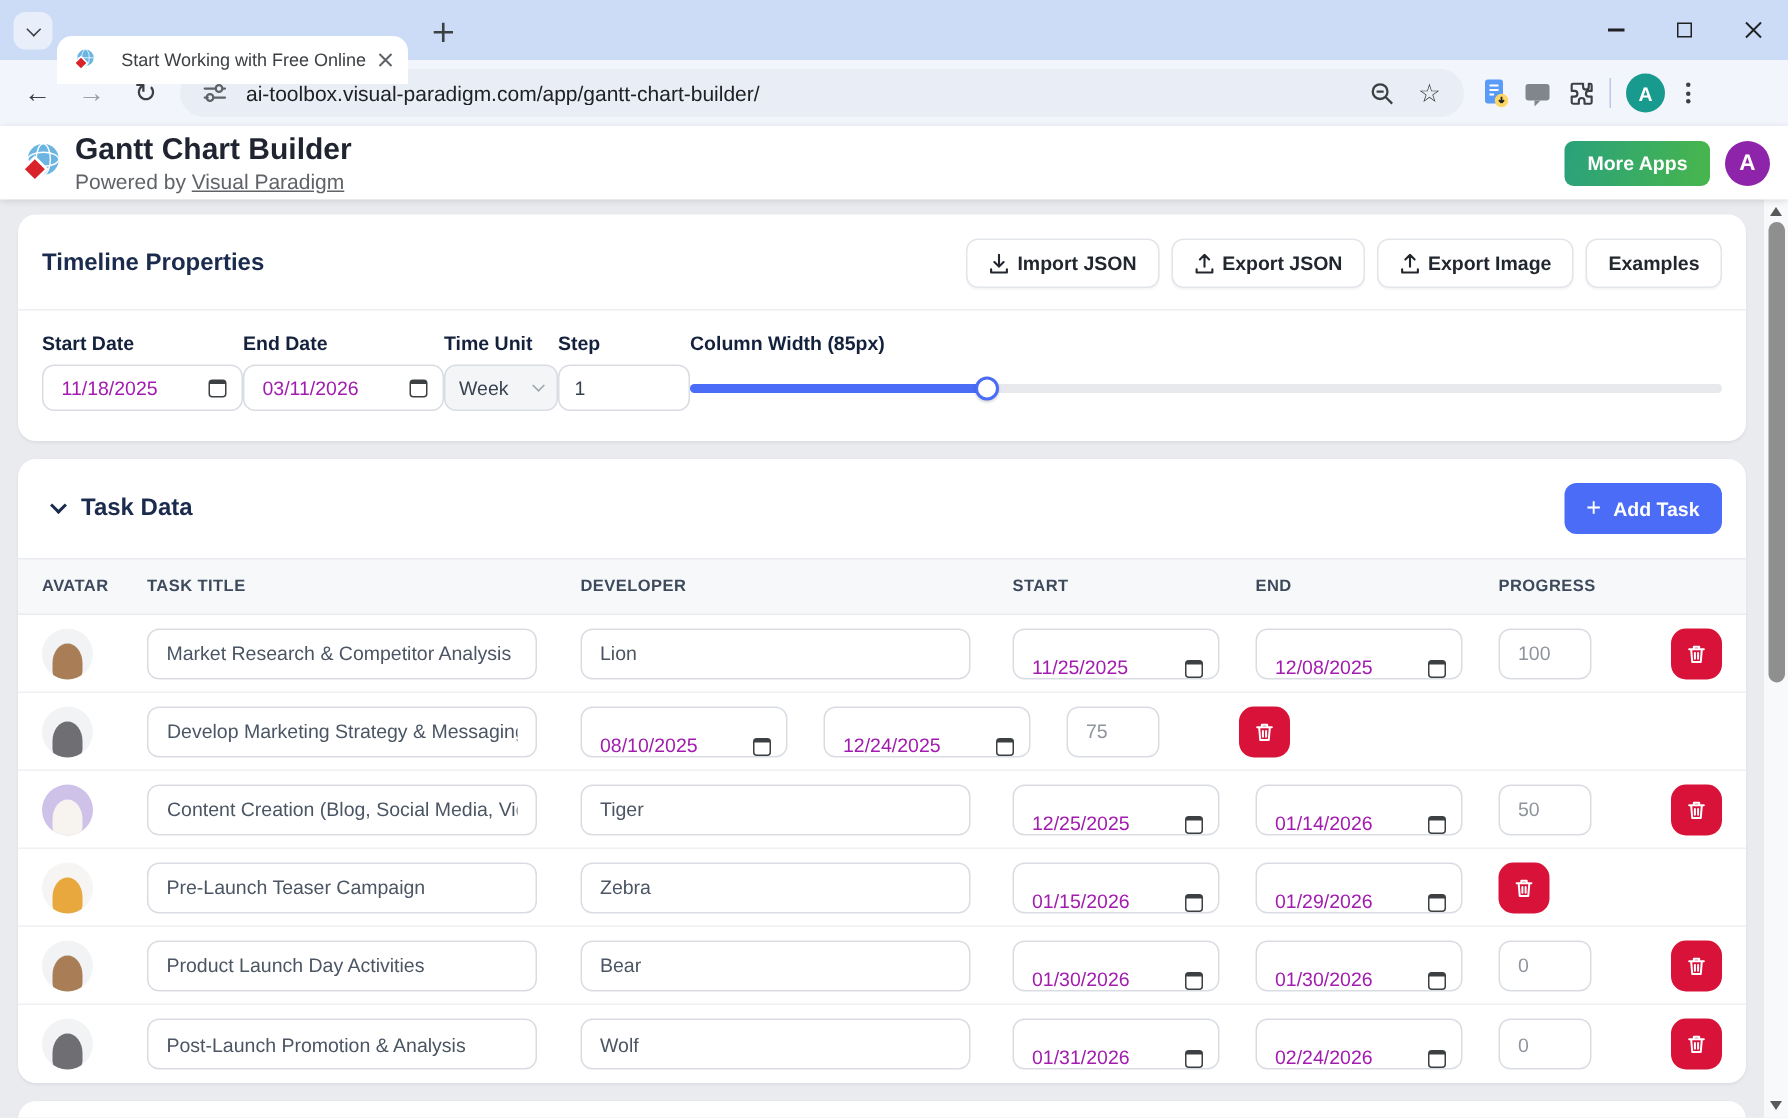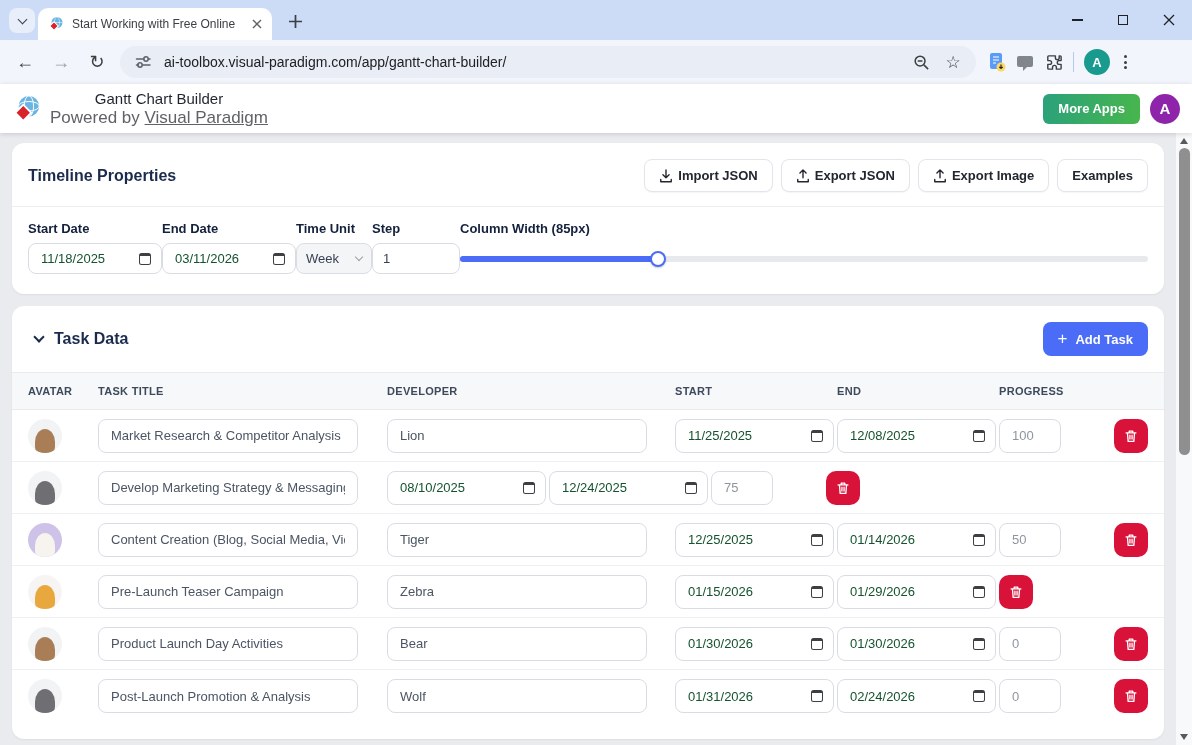--- a/index.html
+++ b/index.html
@@ -2,21 +2,21 @@
 <html><head>
 <meta charset="utf-8">
 <style>
   * { margin:0; padding:0; box-sizing:border-box; }
   html,body { width:1192px; height:745px; overflow:hidden; font-family:"Liberation Sans", sans-serif; background:#e9ebef; }
 
   
   .titlebar { position:relative; height:40px; background:#ccdcf7; }
   .tabsearch { position:absolute; left:9px; top:8px; width:26px; height:25px; border-radius:8px; background:rgba(255,255,255,.55); display:flex; align-items:center; justify-content:center; }
   .chev { width:7px; height:7px; border-right:1.8px solid #3c4043; border-bottom:1.8px solid #3c4043; transform:rotate(45deg); margin-top:-3px; }
-  .tab { position:absolute; left:38px; top:8px; width:234px; height:32px; background:#fff; border-radius:10px 10px 0 0; display:flex; align-items:center; padding:0 10px; gap:8px; }
+  .tab { position:absolute; left:38px; top:24px; width:234px; height:32px; background:#fff; border-radius:10px 10px 0 0; display:flex; align-items:center; padding:0 10px; gap:8px;text-align:right; }
   .tab-title { font-size:12px; color:#3c4043; white-space:nowrap; overflow:hidden; flex:1; }
   .newtab { position:absolute; left:284px; top:10px; width:22px; height:22px; display:flex; align-items:center; justify-content:center; border-radius:50%; }
   .wincontrols { position:absolute; right:0; top:0; height:40px; display:flex; }
   .winbtn { width:46px; height:40px; display:flex; align-items:center; justify-content:center; }
   .ic-min { width:11px; height:1.4px; background:#202124; }
   .ic-max { width:10px; height:10px; border:1.3px solid #202124; }
 
   .toolbar { height:44px; background:#f2f5fb; display:flex; align-items:center; padding:0 8px; gap:2px; }
   .navbtn { width:34px; height:34px; border-radius:50%; display:flex; align-items:center; justify-content:center; font-size:18px; color:#3c4043; }
   .navbtn.fwd { color:#9aa0a6; }
@@ -26,22 +26,22 @@
   .star { font-size:17px; color:#3c4043; }
   .tb-right { display:flex; align-items:center; gap:10px; padding:0 6px; }
   .sep { width:1px; height:20px; background:#b9c9e8; }
   .b-avatar { width:26px; height:26px; border-radius:50%; background:#189a8f; color:#fff; font-size:13px; font-weight:bold; display:flex; align-items:center; justify-content:center; }
   .dots { display:flex; flex-direction:column; gap:2.5px; padding:4px; }
   .dots i { width:3px; height:3px; border-radius:50%; background:#3c4043; }
 
   
   .appheader { height:49px; background:#fff; display:flex; align-items:center; padding:0 12px; box-shadow:0 1px 5px rgba(0,0,0,.15); position:relative; z-index:5; }
   .apptitles { margin-left:8px; }
-  .apptitle { font-size:15px; font-weight:normal; color:#1f2430;text-align:center; }
-  .powered { font-size:17px; color:#5f6368; margin-top:1px; }
+  .apptitle { font-size:20px; font-weight:bold; color:#1f2430; }
+  .powered { font-size:14px; color:#5f6368; margin-top:1px; }
   .powered a { color:#5f6368; }
   .hspacer { flex:1; }
   .moreapps { height:30px; padding:0 15px; border:none; border-radius:6px; background:linear-gradient(100deg,#2aa17c,#48b64c); color:#fff; font-size:13px; font-weight:bold; font-family:inherit; margin-right:10px; }
   .h-avatar { width:30px; height:30px; border-radius:50%; background:#8e24aa; color:#fff; font-size:15px; font-weight:bold; display:flex; align-items:center; justify-content:center; }
 
   
   .main { position:absolute; top:133px; left:0; right:16px; bottom:0; overflow:hidden; padding:10px 12px; background:#e9ebef; }
   .card { background:#fff; border-radius:12px; box-shadow:0 1px 2px rgba(16,24,40,.06); margin-bottom:12px; }
 
   
@@ -51,47 +51,47 @@
   .btnrow { display:flex; gap:8px; }
   .wbtn { height:33px; padding:0 14px; background:#fff; border:1px solid #e2e5ea; border-radius:8px; font-size:13px; font-weight:bold; color:#22262e; font-family:inherit; display:flex; align-items:center; gap:5px; box-shadow:0 1px 1px rgba(16,24,40,.04); }
   .divider { border-top:1px solid #eceef1; margin:14px -16px 0; }
   .fields { display:flex; gap:0; margin-top:14px; }
   .fld label { display:block; font-size:13px; font-weight:bold; color:#14213d; margin-bottom:7px; }
   .inp { height:31px; border:1px solid #d9dde3; border-radius:8px; font-size:13px; color:#374151; padding:0 10px; font-family:inherit; width:100%; background:#fff; }
   .f-sd, .f-ed { width:134px; }
   .f-tu { width:76px; } .f-st { width:88px; }
   .f-cw { flex:1; }
   .datebox { height:31px; border:1px solid #d9dde3; border-radius:8px; display:flex; align-items:center; padding:0 10px 0 12px; background:#fff; }
-  .dval { font-size:13px; color:#14532d; flex:1; }
+  .dval { font-size:13px; color:#a21caf; flex:1; }
   .cal { width:12px; height:12px; border:1.4px solid #3c4043; border-top:3.5px solid #3c4043; border-radius:2.5px; }
   .selbox { height:31px; border:1px solid #d9dde3; border-radius:8px; background:#f4f5f7; display:flex; align-items:center; padding:0 9px; gap:8px; }
   .selbox .sval { font-size:13px; color:#374151; flex:1; }
   .selchev { width:6px; height:6px; border-right:1.6px solid #9aa0a6; border-bottom:1.6px solid #9aa0a6; transform:rotate(45deg); margin-top:-3px; }
   .slider { position:relative; height:31px; }
   .track { position:absolute; top:13px; left:0; right:0; height:6px; border-radius:3px; background:#e8e9ec; }
   .fill { position:absolute; top:13px; left:0; height:6px; border-radius:3px; background:#4a6cf7; }
   .thumb { position:absolute; top:8px; width:16px; height:16px; border-radius:50%; background:#fff; border:2.5px solid #4a6cf7; box-shadow:0 1px 2px rgba(0,0,0,.2); }
 
   
-  .card-task { padding:16px 0 17px; overflow:hidden; }
+  .card-task { padding:16px 0 0; overflow:hidden; }
   .td-head { display:flex; align-items:center; padding:0 16px 2px; }
   .collapse { display:flex; align-items:center; justify-content:center; width:22px; height:22px; margin-right:4px; }
   .chev-dk { width:8px; height:8px; border-right:2px solid #1b2b4d; border-bottom:2px solid #1b2b4d; transform:rotate(45deg); margin-top:-4px; }
   .addtask { margin-left:auto; height:34px; padding:0 15px; background:#4a6cf7; border:none; border-radius:8px; color:#fff; font-size:13px; font-weight:bold; font-family:inherit; display:flex; align-items:center; gap:8px; }
   .addtask .plus { font-size:17px; font-weight:normal; }
   .thead { margin-top:14px; background:#f7f8fa; border-top:1px solid #e9ecef; border-bottom:1px solid #e9ecef; height:38px; display:flex; align-items:center; padding-left:16px; }
   .thead span { font-size:11px; font-weight:bold; color:#3d4a5c; letter-spacing:.3px; }
   .col-avatar { width:70px; } .col-title { width:289px; } .col-dev { width:288px; }
   .col-start { width:162px; } .col-end { width:162px; } .col-prog { width:115px; } .col-del { width:34px; }
   .trow { height:52px; display:flex; align-items:center; padding-left:16px; border-bottom:1px solid #eef0f2; }
   .trow:last-child { border-bottom:none; }
   .avatar { width:34px; height:34px; border-radius:50%; background:#f1f3f4; display:flex; align-items:flex-end; justify-content:center; overflow:hidden; }
   .blob { width:20px; height:26px; border-radius:50% 50% 8px 8px; margin-bottom:-2px; }
   .tin { height:34px; width:260px; border:1px solid #d9dde3; border-radius:8px; font-size:13px; color:#4b5563; padding:0 12px; font-family:inherit; }
-  .trow .datebox { height:34px; width:159px; }
+  .trow .datebox { height:34px; width:138px;align-items:flex-end; }
   .tin.prog { width:62px; color:#8f959e; }
   .delbtn { width:34px; height:34px; border:none; border-radius:10px; background:#d9123a; display:flex; align-items:center; justify-content:center; }
 
   
   .card-prev { padding:16px; height:60px; }
 
   
   .sbar { position:absolute; top:133px; right:0; bottom:0; width:16px; background:#f8f9fa; }
   .sb-up { position:absolute; top:5px; left:4px; width:0; height:0; border-left:4px solid transparent; border-right:4px solid transparent; border-bottom:6px solid #595959; }
   .sb-down { position:absolute; bottom:5px; left:4px; width:0; height:0; border-left:4px solid transparent; border-right:4px solid transparent; border-top:6px solid #595959; }

